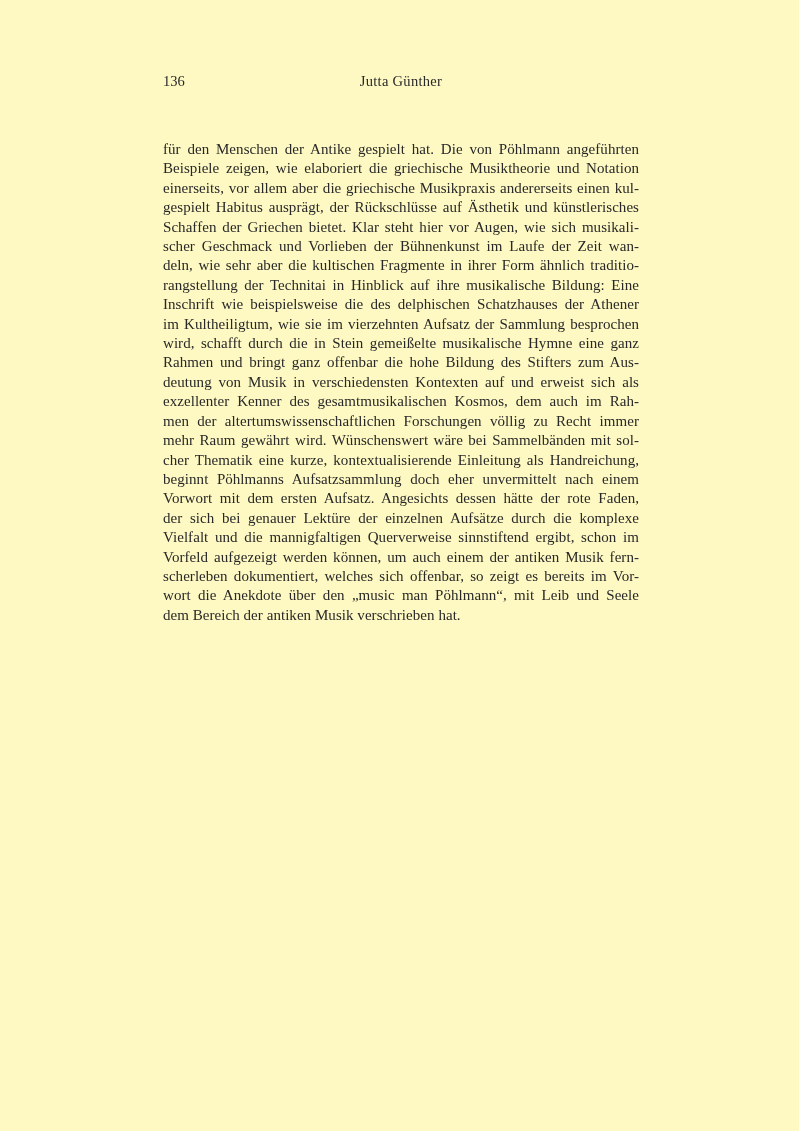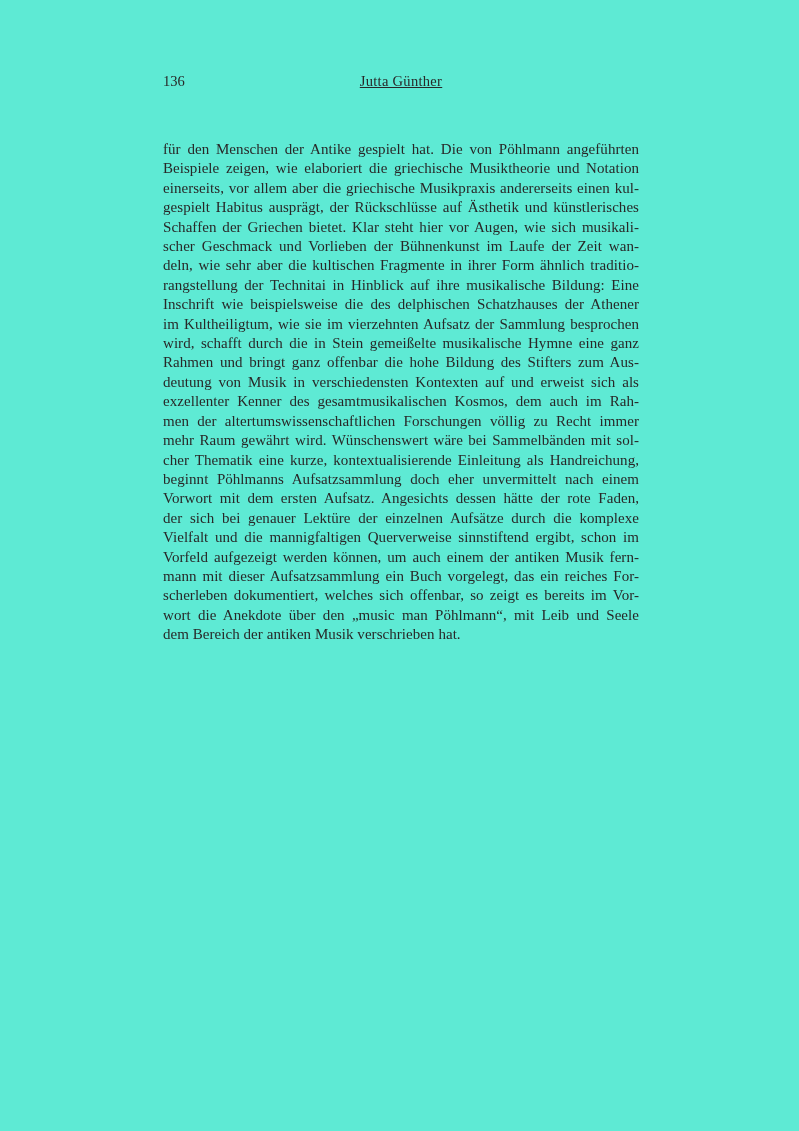--- a/index.html
+++ b/index.html
@@ -4,21 +4,21 @@
 <style>
   html, body {
     margin: 0;
     padding: 0;
     background: #ffffff;
   }
   .page {
     position: relative;
     width: 799px;
     height: 1131px;
-    background: #5eead4;
+    background: #fef9c3;
     font-family: "Liberation Serif", serif;
     color: #282828;
     overflow: hidden;
   }
   .page-header {
     position: absolute;
     top: 71px;
     left: 163px;
     width: 476px;
     height: 20px;
@@ -30,21 +30,20 @@
     left: 0;
     top: 0;
   }
   .running-head {
     position: absolute;
     left: 0;
     top: 0;
     width: 100%;
     text-align: center;
     letter-spacing: 0.3px;
-    text-decoration: underline;
   }
   .text-block {
     position: absolute;
     top: 140px;
     left: 163px;
     width: 476px;
     font-size: 15px;
     line-height: 19.4px;
     letter-spacing: 0.05px;
   }
@@ -81,18 +80,17 @@
       <div class="text-line">deutung von Musik in verschiedensten Kontexten auf und erweist sich als</div>
       <div class="text-line">exzellenter Kenner des gesamtmusikalischen Kosmos, dem auch im Rah-</div>
       <div class="text-line">men der altertumswissenschaftlichen Forschungen völlig zu Recht immer</div>
       <div class="text-line">mehr Raum gewährt wird. Wünschenswert wäre bei Sammelbänden mit sol-</div>
       <div class="text-line">cher Thematik eine kurze, kontextualisierende Einleitung als Handreichung,</div>
       <div class="text-line">beginnt Pöhlmanns Aufsatzsammlung doch eher unvermittelt nach einem</div>
       <div class="text-line">Vorwort mit dem ersten Aufsatz. Angesichts dessen hätte der rote Faden,</div>
       <div class="text-line">der sich bei genauer Lektüre der einzelnen Aufsätze durch die komplexe</div>
       <div class="text-line">Vielfalt und die mannigfaltigen Querverweise sinnstiftend ergibt, schon im</div>
       <div class="text-line">Vorfeld aufgezeigt werden können, um auch einem der antiken Musik fern-</div>
-      <div class="text-line">mann mit dieser Aufsatzsammlung ein Buch vorgelegt, das ein reiches For-</div>
       <div class="text-line">scherleben dokumentiert, welches sich offenbar, so zeigt es bereits im Vor-</div>
       <div class="text-line">wort die Anekdote über den „music man Pöhlmann“, mit Leib und Seele</div>
       <div class="text-line last">dem Bereich der antiken Musik verschrieben hat.</div>
     </div>
 </div>
 
 </body></html>

